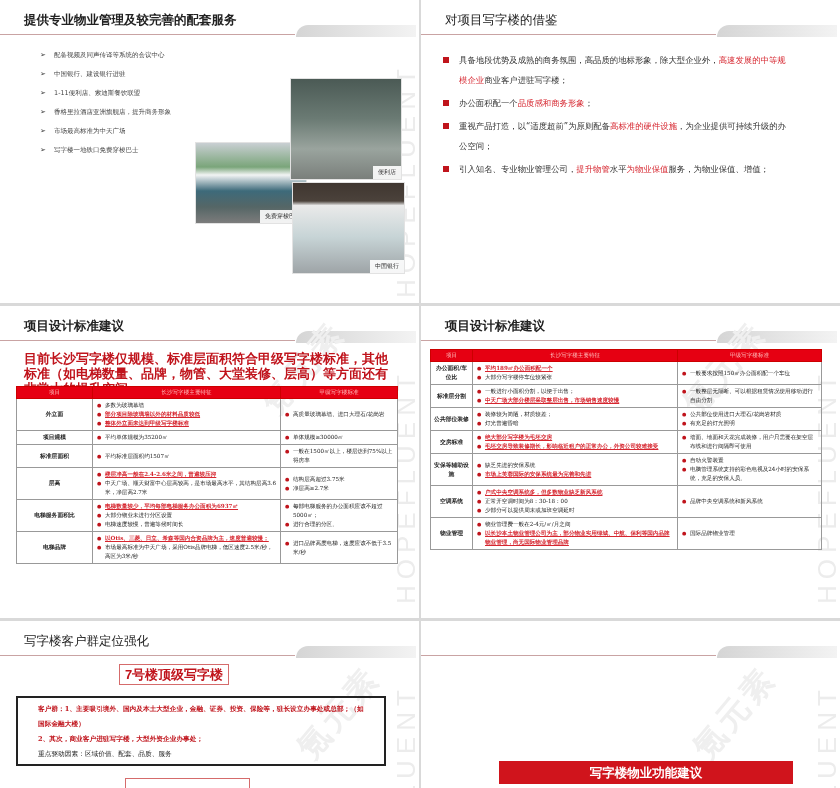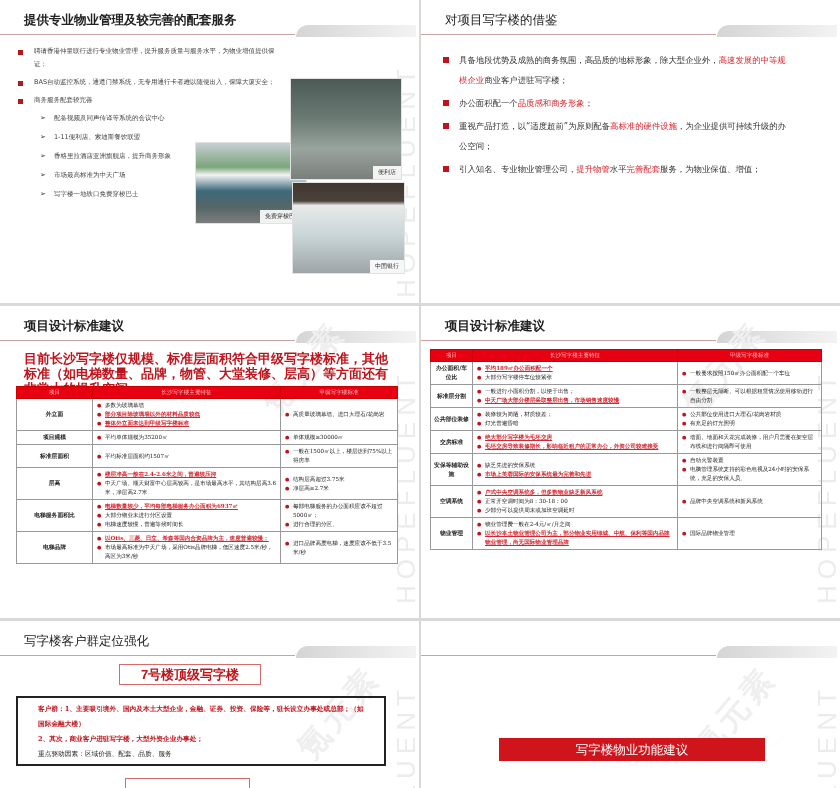--- a/index.html
+++ b/index.html
@@ -40,43 +40,39 @@
 table.spec{position:absolute;border-collapse:collapse;font-size:5.6px;line-height:9px;font-family:"DejaVu Serif",serif;color:#222}
 table.spec th{background:#e60012;color:#fbb;font-weight:normal;height:12px;border:1px solid #c00;font-size:5.6px}
 table.spec td{border:1px solid #999;padding:2px 3px;vertical-align:middle}
 table.spec td.item{text-align:center;font-weight:bold;font-size:5.8px}
 .b{display:block;position:relative;padding-left:9px}
 .b::before{content:"●";position:absolute;left:1px;top:0;color:#c0141c;font-size:5px}
 .b.r{color:#d6262f;text-decoration:underline;font-weight:bold}
 .s3 table.spec{left:16px;top:80px;width:382px}
 .s4 table.spec{left:9px;top:43px;width:392px}
 .badge{position:absolute;border:1px solid #d56b6b;color:#c0141c;font-weight:bold;font-size:13px;text-align:center;font-family:"Liberation Sans",sans-serif}
-.b1{left:119px;top:43px;width:142px;height:21px;line-height:19px}
+.b1{left:119px;top:43px;width:110px;height:21px;line-height:19px}
 .b2{left:125px;top:157px;width:125px;height:14px}
 .cbox{position:absolute;left:16px;top:75px;width:370px;height:70px;border:2px solid #222;padding:4px 20px;font-size:6.7px;line-height:15px;font-family:"DejaVu Serif",serif}
 .cbox .r{color:#c0141c;font-weight:bold}
 .cbox .k{color:#222}
-.banner{position:absolute;left:78px;top:117px;width:266px;height:23px;background:#d0141c;color:#fff;font-weight:normal;text-align:center;line-height:23px;font-size:12.5px}
+.banner{position:absolute;left:78px;top:140px;width:294px;height:23px;background:#d0141c;color:#fff;font-weight:bold;text-align:center;line-height:23px;font-size:12.5px}
 </style>
 </head>
 <body>
 
 <div class="slide s1">
   <div class="swoosh"></div>
   <div class="hdr-line"></div>
   <div class="vert">HOPEFLUENT</div>
   <div class="title">提供专业物业管理及较完善的配套服务</div>
   <div class="list">
-    <ul class="sq">
-      <li>聘请香港仲量联行进行专业物业管理，提升服务质量与服务水平，为物业增值提供保证；</li>
-      <li>BAS自动监控系统，通道门禁系统，无专用通行卡者难以随便出入，保障大厦安全；</li>
-      <li>商务服务配套较完善</li>
-    </ul>
     <ul class="ar">
       <li>配备视频及同声传译等系统的会议中心</li>
+      <li>中国银行、建设银行进驻</li>
       <li>1-11便利店、索迪斯餐饮联盟</li>
       <li>香格里拉酒店亚洲旗舰店，提升商务形象</li>
       <li>市场最高标准为中天广场</li>
       <li>写字楼一地铁口免费穿梭巴士</li>
     </ul>
   </div>
   <div class="photo p2">
       <span class="cap">免费穿梭巴士</span>
     </div>
   <div class="photo p1">
@@ -90,21 +86,21 @@
 <div class="slide s2">
   <div class="swoosh"></div>
   <div class="hdr-line"></div>
   <div class="vert">HOPEFLUENT</div>
   <div class="title sm">对项目写字楼的借鉴</div>
   <div class="list">
     <ul class="sq" id="s2list">
         <li><span>具备地段优势及成熟的商务氛围，高品质的地标形象，除大型企业外，</span><span class="red">高速发展的中等规模企业</span><span>商业客户进驻写字楼；</span></li>
         <li><span>办公面积配一个</span><span class="red">品质感和商务形象</span><span>；</span></li>
         <li><span>重视产品打造，以“适度超前”为原则配备</span><span class="red">高标准的硬件设施</span><span>，为企业提供可持续升级的办公空间；</span></li>
-        <li><span>引入知名、专业物业管理公司，</span><span class="red">提升物管</span><span>水平</span><span class="red">完善配套</span><span>服务，为物业保值、增值；</span></li>
+        <li><span>引入知名、专业物业管理公司，</span><span class="red">提升物管</span><span>水平</span><span class="red">为物业保值</span><span>服务，为物业保值、增值；</span></li>
       </ul>
   </div>
 </div>
 
 <div class="slide s3">
   <div class="swoosh"></div>
   <div class="hdr-line"></div>
   <div class="wm" style="left:250px;top:40px">氪元素</div>
   <div class="vert">HOPEFLUENT</div>
   <div class="title">项目设计标准建议</div>

